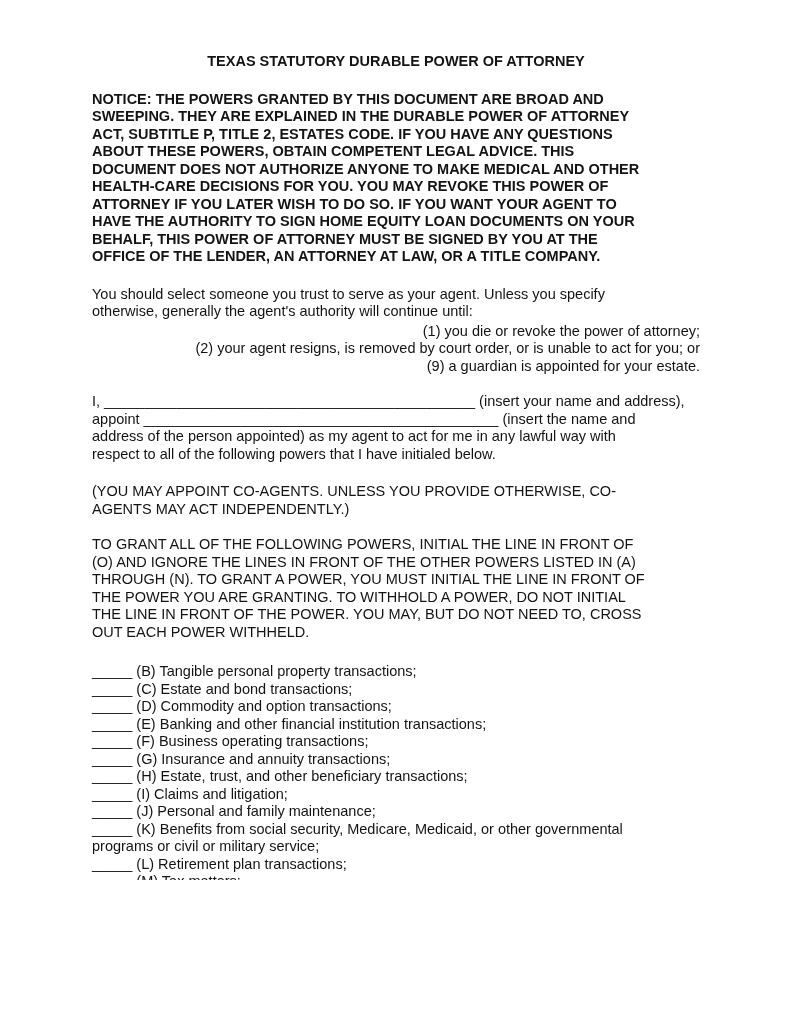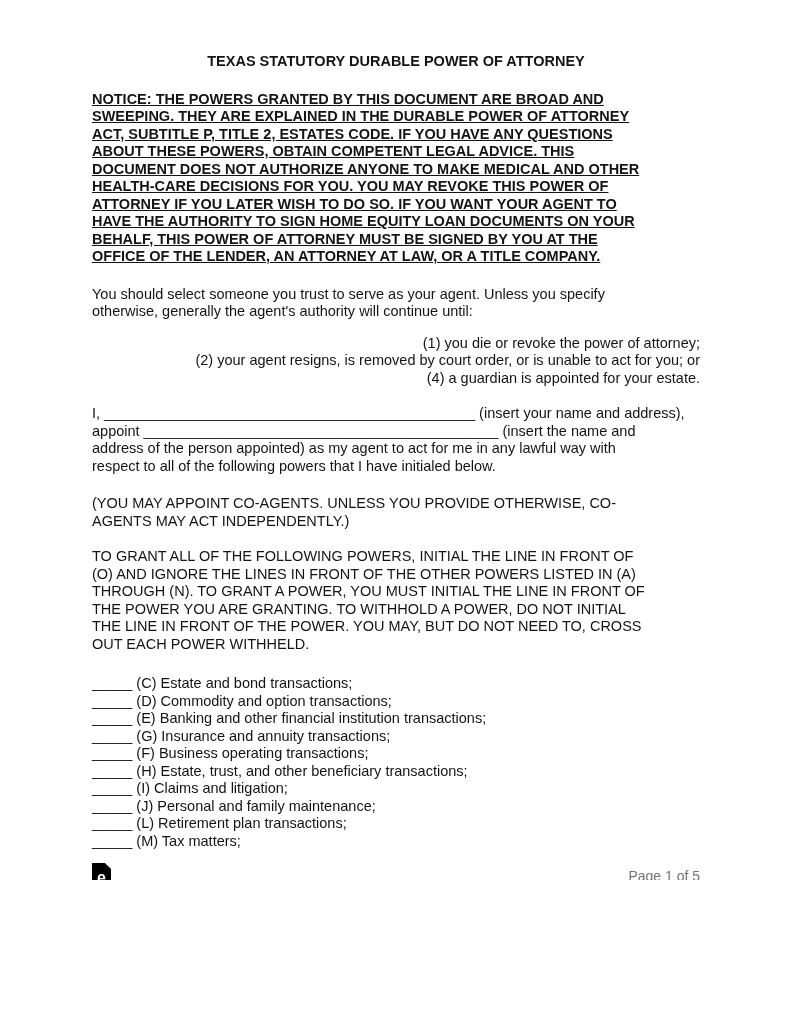--- a/index.html
+++ b/index.html
@@ -18,22 +18,22 @@
     overflow: hidden;
   }
   .title {
     font-weight: bold;
     text-align: center;
     margin-bottom: 20px;
     white-space: pre;
   }
   .para { white-space: pre; }
   .bold { font-weight: bold; }
-  .notice { margin-bottom: 20px; text-decoration: underline; }
-  .intro { margin-bottom: 14px; }
+  .notice { margin-bottom: 20px; }
+  .intro { margin-bottom: 2px; }
   .conditions { margin-bottom: 18px; padding-left: 24px; text-align: right; }
   .conditions > div { white-space: pre; }
   .appointment { margin-bottom: 20px; }
   .coagents { margin-bottom: 18px; }
   .grant { margin-bottom: 22px; }
   .powers { margin-bottom: 13px; }
   .power { white-space: pre; }
   .footer {
     display: flex;
     justify-content: space-between;
@@ -76,47 +76,50 @@
 HAVE THE AUTHORITY TO SIGN HOME EQUITY LOAN DOCUMENTS ON YOUR
 BEHALF, THIS POWER OF ATTORNEY MUST BE SIGNED BY YOU AT THE
 OFFICE OF THE LENDER, AN ATTORNEY AT LAW, OR A TITLE COMPANY.</div>
 
   <div class="para intro">You should select someone you trust to serve as your agent. Unless you specify
 otherwise, generally the agent's authority will continue until:</div>
 
   <div class="conditions">
     <div>(1) you die or revoke the power of attorney;</div>
     <div>(2) your agent resigns, is removed by court order, or is unable to act for you; or</div>
-    <div>(4) a guardian is appointed for your estate.</div>
+    <div>(9) a guardian is appointed for your estate.</div>
   </div>
 
   <div class="para appointment"><span>I, </span><span>______________________________________________</span><span> (insert your name and address),
 appoint </span><span>____________________________________________</span><span> (insert the name and
 address of the person appointed) as my agent to act for me in any lawful way with
 respect to all of the following powers that I have initialed below.</span></div>
 
   <div class="para coagents">(YOU MAY APPOINT CO-AGENTS. UNLESS YOU PROVIDE OTHERWISE, CO-
 AGENTS MAY ACT INDEPENDENTLY.)</div>
 
   <div class="para grant">TO GRANT ALL OF THE FOLLOWING POWERS, INITIAL THE LINE IN FRONT OF
 (O) AND IGNORE THE LINES IN FRONT OF THE OTHER POWERS LISTED IN (A)
 THROUGH (N). TO GRANT A POWER, YOU MUST INITIAL THE LINE IN FRONT OF
 THE POWER YOU ARE GRANTING. TO WITHHOLD A POWER, DO NOT INITIAL
 THE LINE IN FRONT OF THE POWER. YOU MAY, BUT DO NOT NEED TO, CROSS
 OUT EACH POWER WITHHELD.</div>
 
   <div class="powers">
+    <div class="power"><span>_____ </span><span>(B) Tangible personal property transactions;</span></div>
     <div class="power"><span>_____ </span><span>(C) Estate and bond transactions;</span></div>
     <div class="power"><span>_____ </span><span>(D) Commodity and option transactions;</span></div>
     <div class="power"><span>_____ </span><span>(E) Banking and other financial institution transactions;</span></div>
+    <div class="power"><span>_____ </span><span>(F) Business operating transactions;</span></div>
     <div class="power"><span>_____ </span><span>(G) Insurance and annuity transactions;</span></div>
-    <div class="power"><span>_____ </span><span>(F) Business operating transactions;</span></div>
     <div class="power"><span>_____ </span><span>(H) Estate, trust, and other beneficiary transactions;</span></div>
     <div class="power"><span>_____ </span><span>(I) Claims and litigation;</span></div>
     <div class="power"><span>_____ </span><span>(J) Personal and family maintenance;</span></div>
+    <div class="power"><span>_____ </span><span>(K) Benefits from social security, Medicare, Medicaid, or other governmental
+programs or civil or military service;</span></div>
     <div class="power"><span>_____ </span><span>(L) Retirement plan transactions;</span></div>
     <div class="power"><span>_____ </span><span>(M) Tax matters;</span></div>
   </div>
 
   <div class="footer">
     <div class="logo">
         <span>e</span>
       </div>
     <div class="pagenum">Page 1 of 5</div>
   </div>

